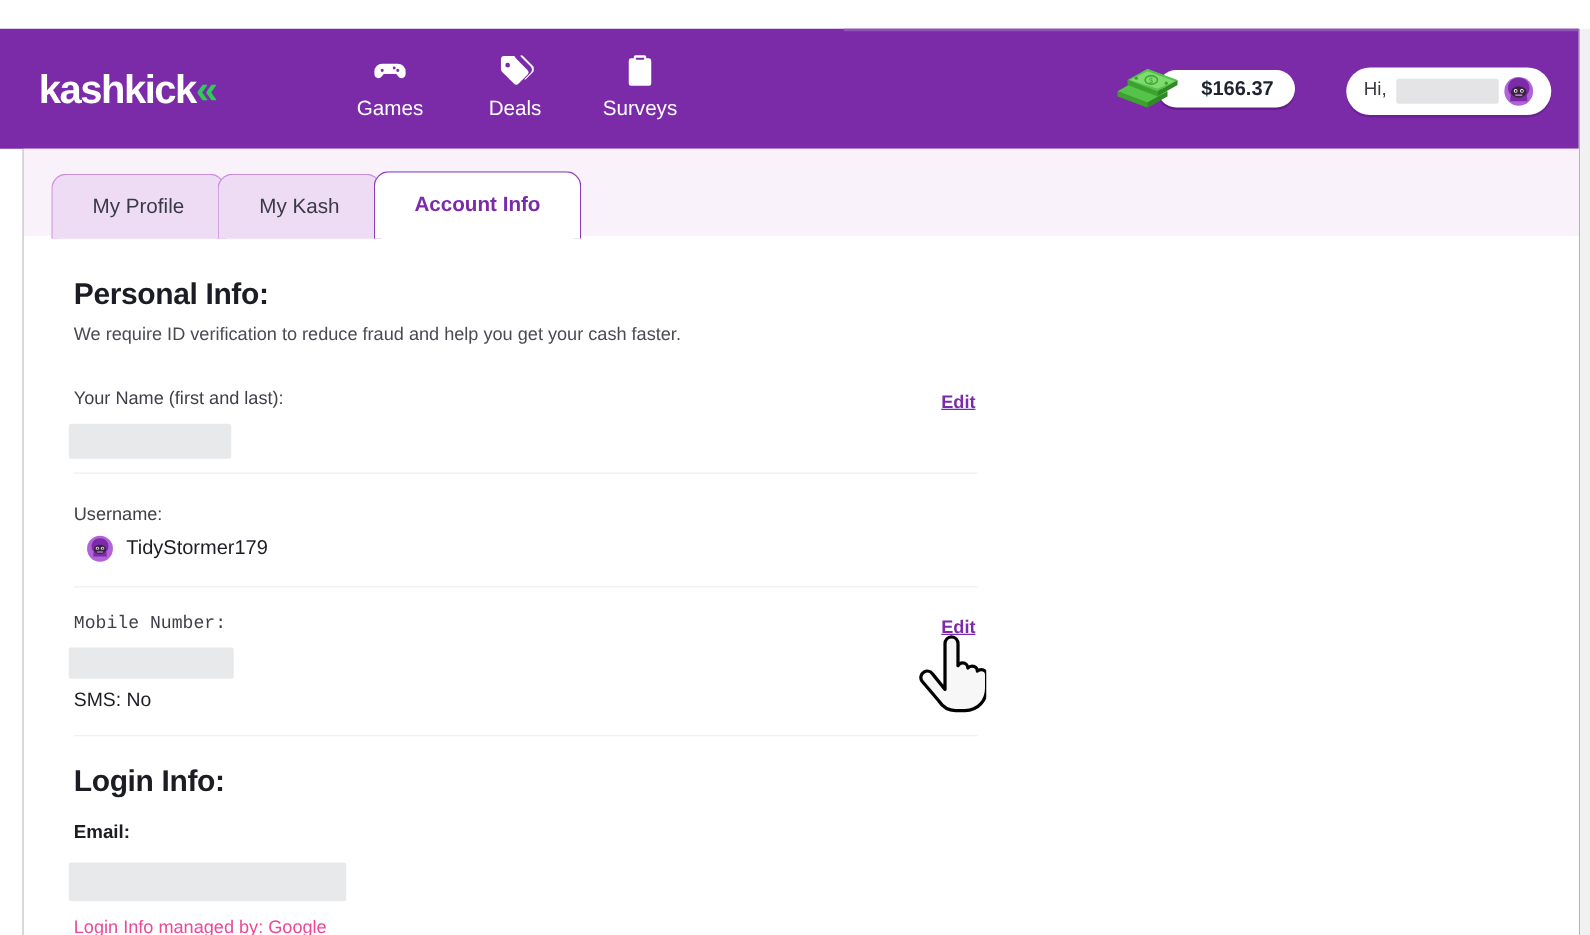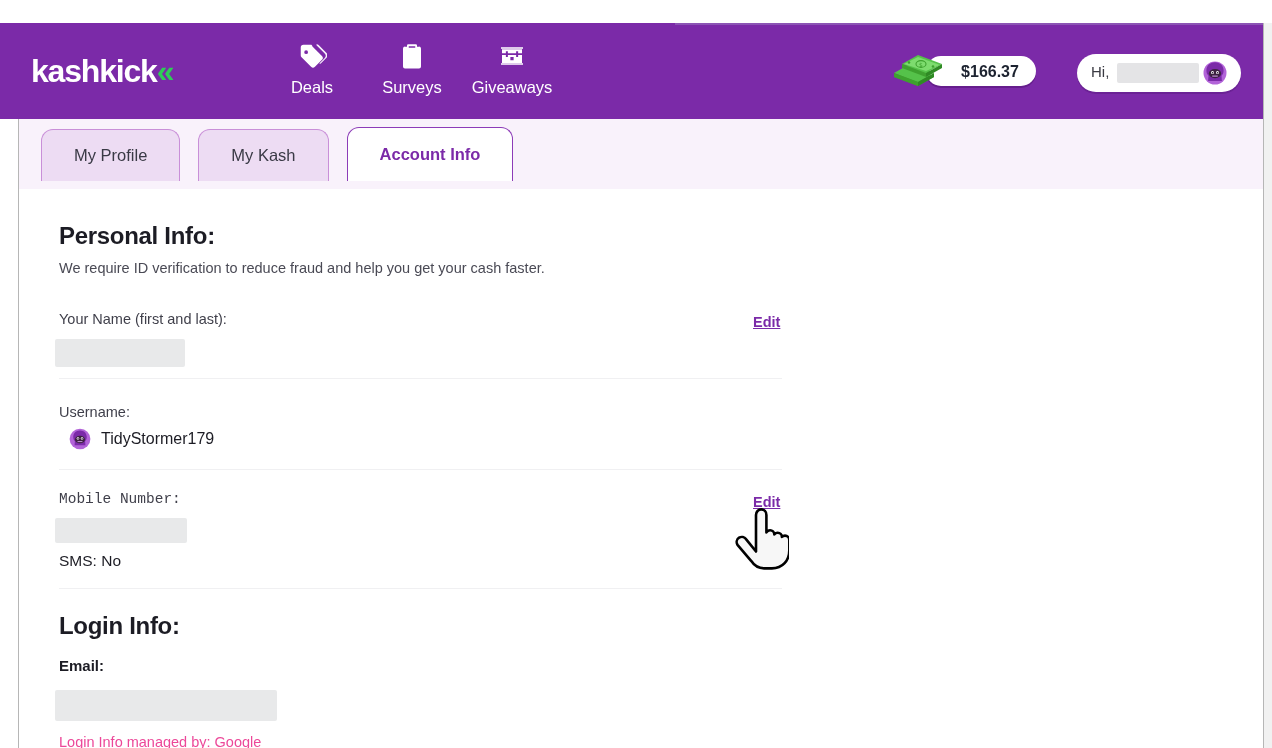--- a/index.html
+++ b/index.html
@@ -164,24 +164,23 @@
   
   .tabstrip {
     position: absolute;
     left: 19px; top: 96px;
     width: 1244px;
     height: 70px;
     background: #f9f2fb;
   }
   .tabs {
     position: absolute;
-    left: 22px; top: 8px;
+    left: 22px; top: 18px;
     display: flex;
     align-items: flex-end;
-    gap: 24px;
   }
   .tab {
     height: 52px;
     box-sizing: border-box;
     padding: 0 32px;
     display: flex;
     align-items: center;
     justify-content: center;
     font-size: 16.5px;
     color: #3a3a46;
@@ -295,49 +294,48 @@
 <div class="viewport">
 
   <div class="header">
 
     <div class="logo">
       <span>kashkick</span><span class="chev">«</span>
     </div>
 
     <div class="nav">
 
+      <div class="nav-item">
+        <span class="nav-icon">
+          <svg width="30" height="30" viewBox="0 0 24 24">
+              <path fill="#ffffff" d="M7 8h10a5 5 0 0 1 5 5v1.6a2.6 2.6 0 0 1-4.7 1.5L16 14.5H8l-1.3 1.6A2.6 2.6 0 0 1 2 14.6V13a5 5 0 0 1 5-5Zm0 3.2a1 1 0 1 0 0 2 1 1 0 0 0 0-2Zm10 0a1 1 0 1 0 0 2 1 1 0 0 0 0-2Zm-2.3-1.4a.9.9 0 1 0 0 1.8.9.9 0 0 0 0-1.8Z"></path>
+            </svg>
+        </span>
+        <span class="nav-label">Games</span>
+      </div>
 
       <div class="nav-item">
         <span class="nav-icon">
           <svg width="30" height="30" viewBox="0 0 24 24">
               <path fill="#ffffff" d="M11.5 3H5.2A2.2 2.2 0 0 0 3 5.2v6.3c0 .6.24 1.15.65 1.56l7.6 7.6a2.2 2.2 0 0 0 3.1 0l5.6-5.6a2.2 2.2 0 0 0 0-3.1l-7.6-7.6A2.2 2.2 0 0 0 11.5 3Zm-4.2 4.4a1.5 1.5 0 1 1 0 3 1.5 1.5 0 0 1 0-3Z"></path>
               <path fill="#ffffff" d="M15.6 3.3 22 9.7a2.9 2.9 0 0 1 0 4.1l-4.2 4.2 1 .1 5-5a2.4 2.4 0 0 0 0-3.4l-6.5-6.5a2 2 0 0 0-1.4-.6h-.3Z" opacity=".95"></path>
             </svg>
         </span>
         <span class="nav-label">Deals</span>
       </div>
 
       <div class="nav-item">
         <span class="nav-icon">
           <svg width="30" height="30" viewBox="0 0 24 24">
               <path fill="#ffffff" d="M9 2.6h6a1 1 0 0 1 1 1v.9h1.6A1.6 1.6 0 0 1 19.2 6v14.4a1.6 1.6 0 0 1-1.6 1.6H6.4a1.6 1.6 0 0 1-1.6-1.6V6a1.6 1.6 0 0 1 1.6-1.5H8v-.9a1 1 0 0 1 1-1Zm.4 1.6v1.2h5.2V4.2H9.4Zm-1.3 5.3 1.1 1.1 2.3-2.3.9.9-3.2 3.2-2-2 .9-.9Zm4.9.9h4.2v1.2H13v-1.2Zm-4.9 4.1 1.1 1.1 2.3-2.3.9.9-3.2 3.2-2-2 .9-.9Zm4.9.9h4.2v1.2H13v-1.2Z"></path>
             </svg>
         </span>
         <span class="nav-label">Surveys</span>
       </div>
 
-      <div class="nav-item">
-        <span class="nav-icon">
-          <svg width="30" height="30" viewBox="0 0 24 24">
-              <path fill="#ffffff" d="M4 6.5h16v3.2h-3.1V8.2h-1.6v1.5H8.7V8.2H7.1v1.5H4V6.5Zm0 4.6h3.1v1.6h1.6v-1.6h6.6v1.6h1.6v-1.6H20v6.4H4v-6.4Zm6.7 1.7v2.5h2.6v-2.5h-2.6Z"></path>
-              <path fill="#ffffff" d="M3.2 5h17.6v1.2H3.2V5Zm0 12.8h17.6V19H3.2v-1.2Z"></path>
-            </svg>
-        </span>
-        <span class="nav-label">Giveaways</span>
-      </div>
 
     </div>
 
     <div class="cash-chip">
       <div class="cash-pill"></div>
       <div class="cash-amount">$166.37</div>
       <span class="cash-icon">
         <svg width="62" height="44" viewBox="0 0 62 44">
           <g>
             <path fill="#3ea12f" d="M4 26 L20 17 L44 26 L28 35 Z"></path>

